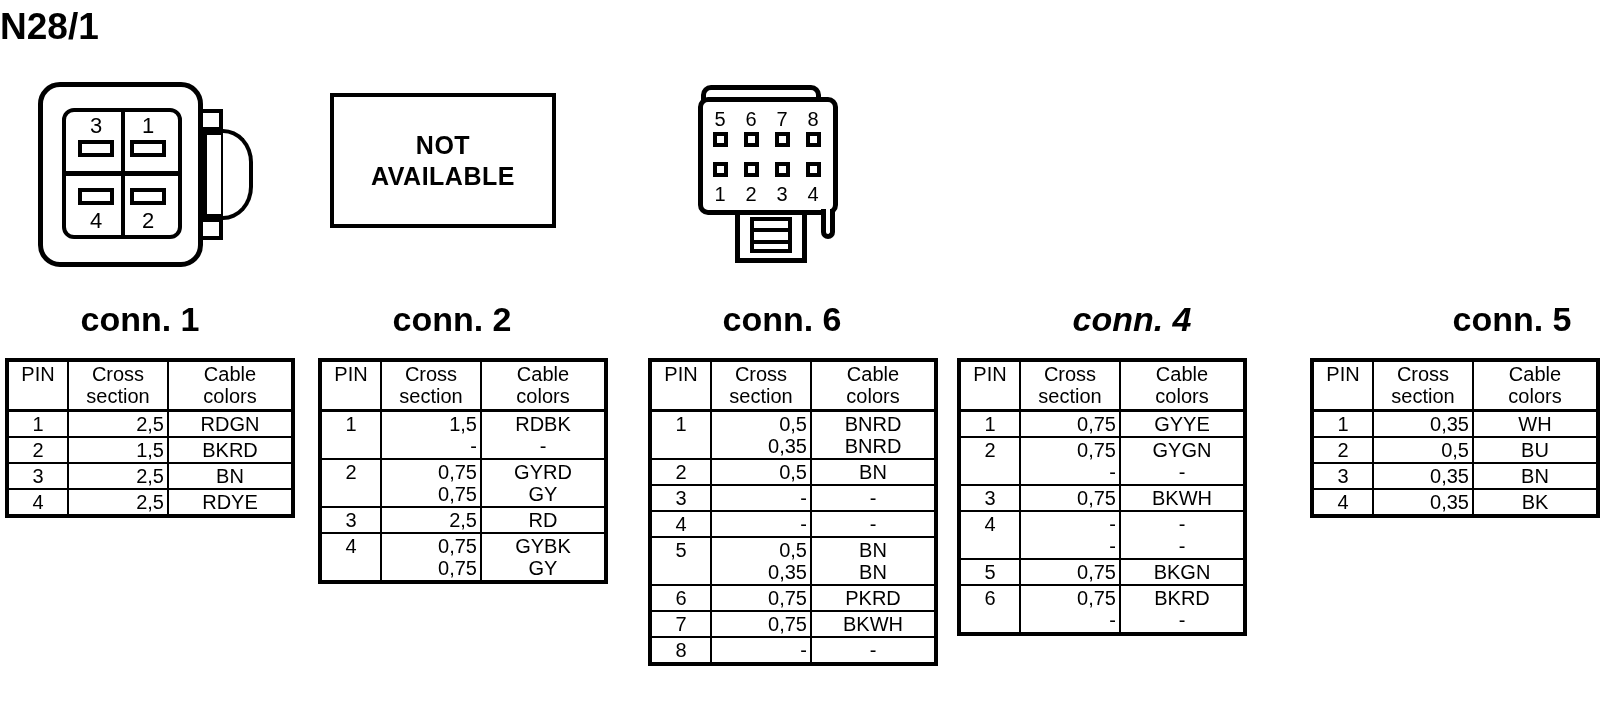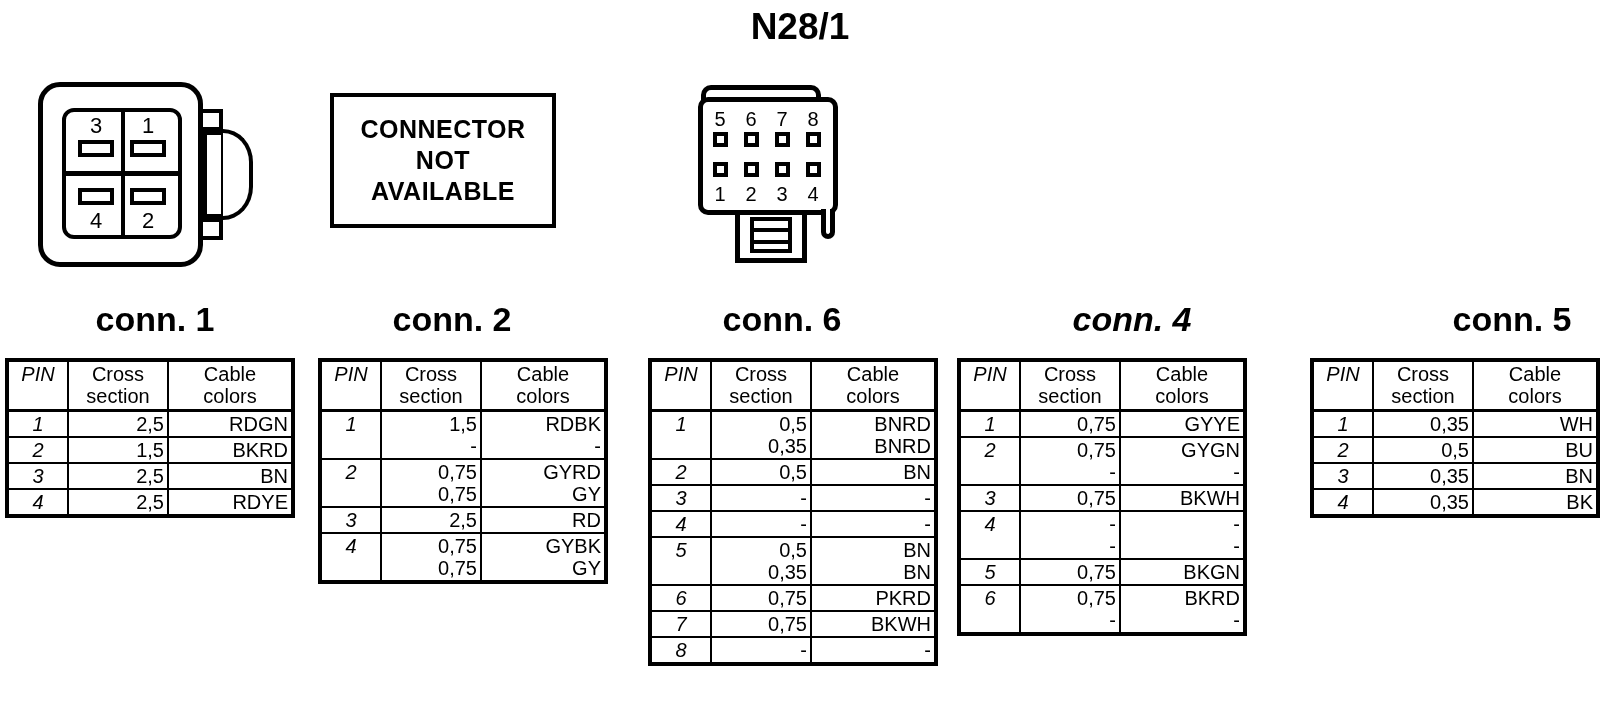--- a/index.html
+++ b/index.html
@@ -9,21 +9,21 @@
     font-family:"Liberation Sans", sans-serif;
     color:#000000;
     position:relative;
     overflow:hidden;
   }
   .abs{position:absolute;}
 
   
   #title{
     left:0;top:6px;width:1600px;
-    text-align:center;
+    text-align:left;
     font-size:37px;font-weight:bold;
     letter-spacing:0px;
   }
 
   
   #conn1-graphic{left:38px;top:82px;width:250px;height:195px;}
   #c1-body{
     left:0;top:0;width:165px;height:185px;
     border:5px solid #000;border-radius:22px;
     box-sizing:border-box;background:#fff;
@@ -108,23 +108,23 @@
     line-height:22px;
     padding:1px 3px;
     font-weight:normal;
     vertical-align:top;
   }
   .pin-table thead th{
     text-align:center;
     border-bottom:3px solid #000;
     padding-bottom:2px;
   }
-  .col-pin{width:52px;text-align:center;font-style:italic;}
+  .col-pin{width:52px;text-align:center;}
   .col-cs{width:92px;text-align:right;}
-  .col-cc{width:116px;text-align:right;}
+  .col-cc{width:116px;text-align:center;}
   .pin-table tbody td.c-pin{text-align:center;}
   .hdr2{display:block;}
   .sub{display:block;min-height:22px;}
 </style>
 </head>
 <body>
 
 <div class="abs" id="title">N28/1</div>
 
 <div class="abs" id="conn1-graphic">
@@ -143,21 +143,20 @@
   <div class="abs c1-slot" id="c1-slot-4"></div>
   <div class="abs c1-slot" id="c1-slot-2"></div>
 
   <div class="abs" id="c1-tab-top"></div>
   <div class="abs" id="c1-latch-rect"></div>
   <div class="abs" id="c1-latch-bulge"></div>
   <div class="abs" id="c1-tab-bot"></div>
 </div>
 
 <div class="abs" id="conn2-graphic">
-  <div class="cna-line">CONNECTOR</div>
   <div class="cna-line">NOT</div>
   <div class="cna-line">AVAILABLE</div>
 </div>
 
 <div class="abs" id="conn3-graphic">
   <div class="abs" id="c3-cap"></div>
   <div class="abs" id="c3-body"></div>
 
   <div class="abs c3-num" style="left:17px;top:24px;">5</div>
   <div class="abs c3-num" style="left:48px;top:24px;">6</div>
@@ -179,21 +178,21 @@
   <div class="abs c3-num" style="left:79px;top:99px;">3</div>
   <div class="abs c3-num" style="left:110px;top:99px;">4</div>
 
   <div class="abs" id="c3-hook"></div>
   <div class="abs" id="c3-stem-outer"></div>
   <div class="abs" id="c3-stem-inner"></div>
   <div class="abs" id="c3-stem-l1"></div>
   <div class="abs" id="c3-stem-l2"></div>
 </div>
 
-<div class="abs conn-heading" style="left:20px;width:270px;">conn. 1</div>
+<div class="abs conn-heading" style="left:5px;width:270px;">conn. 1</div>
 <div class="abs conn-heading" style="left:318px;width:268px;text-align:center;">conn. 2</div>
 <div class="abs conn-heading" style="left:648px;width:268px;">conn. 6</div>
 <div class="abs conn-heading" style="left:998px;width:268px;font-style:italic;">conn. 4</div>
 <div class="abs conn-heading" style="left:1378px;width:268px;">conn. 5</div>
 
 <div class="abs" style="left:5px;top:358px;">
     <table class="pin-table">
       <thead>
         <tr>
           <th class="col-pin">PIN</th>

